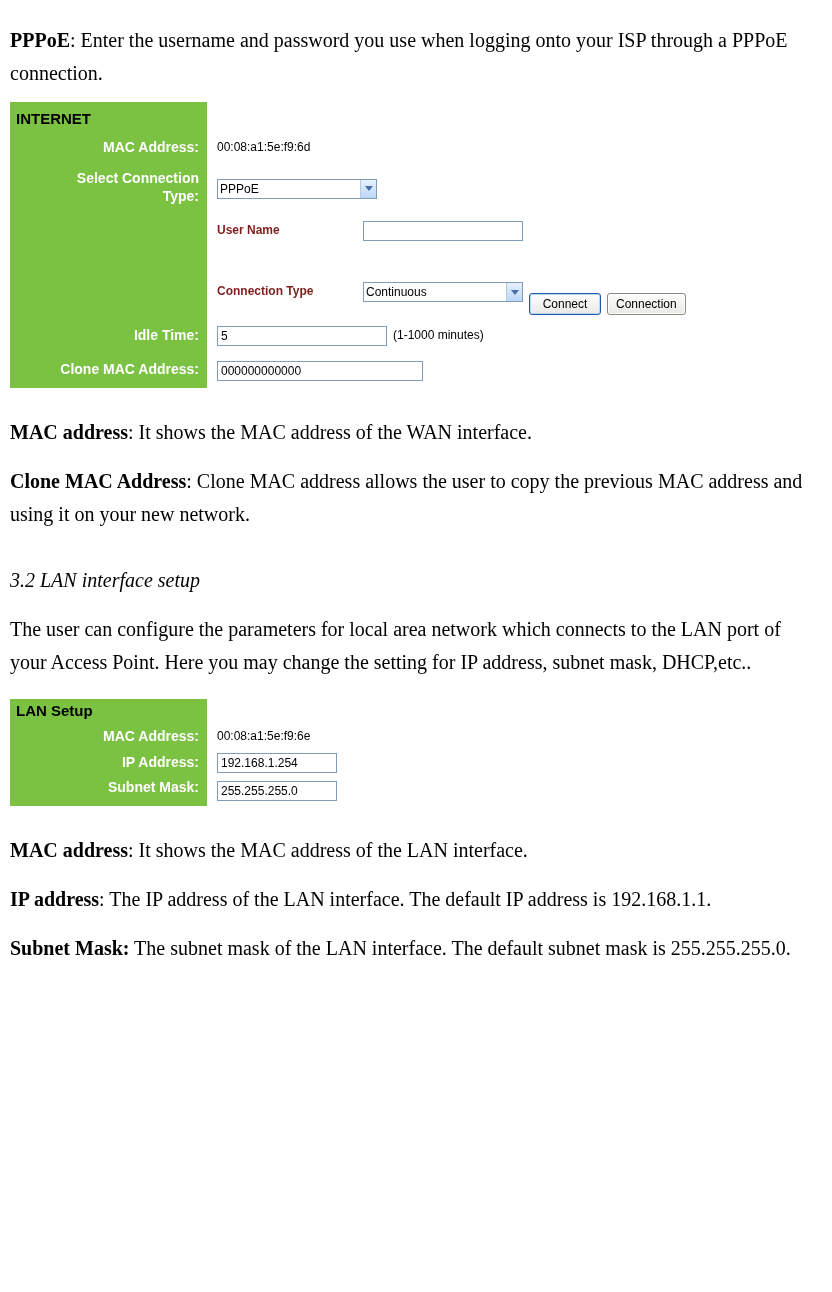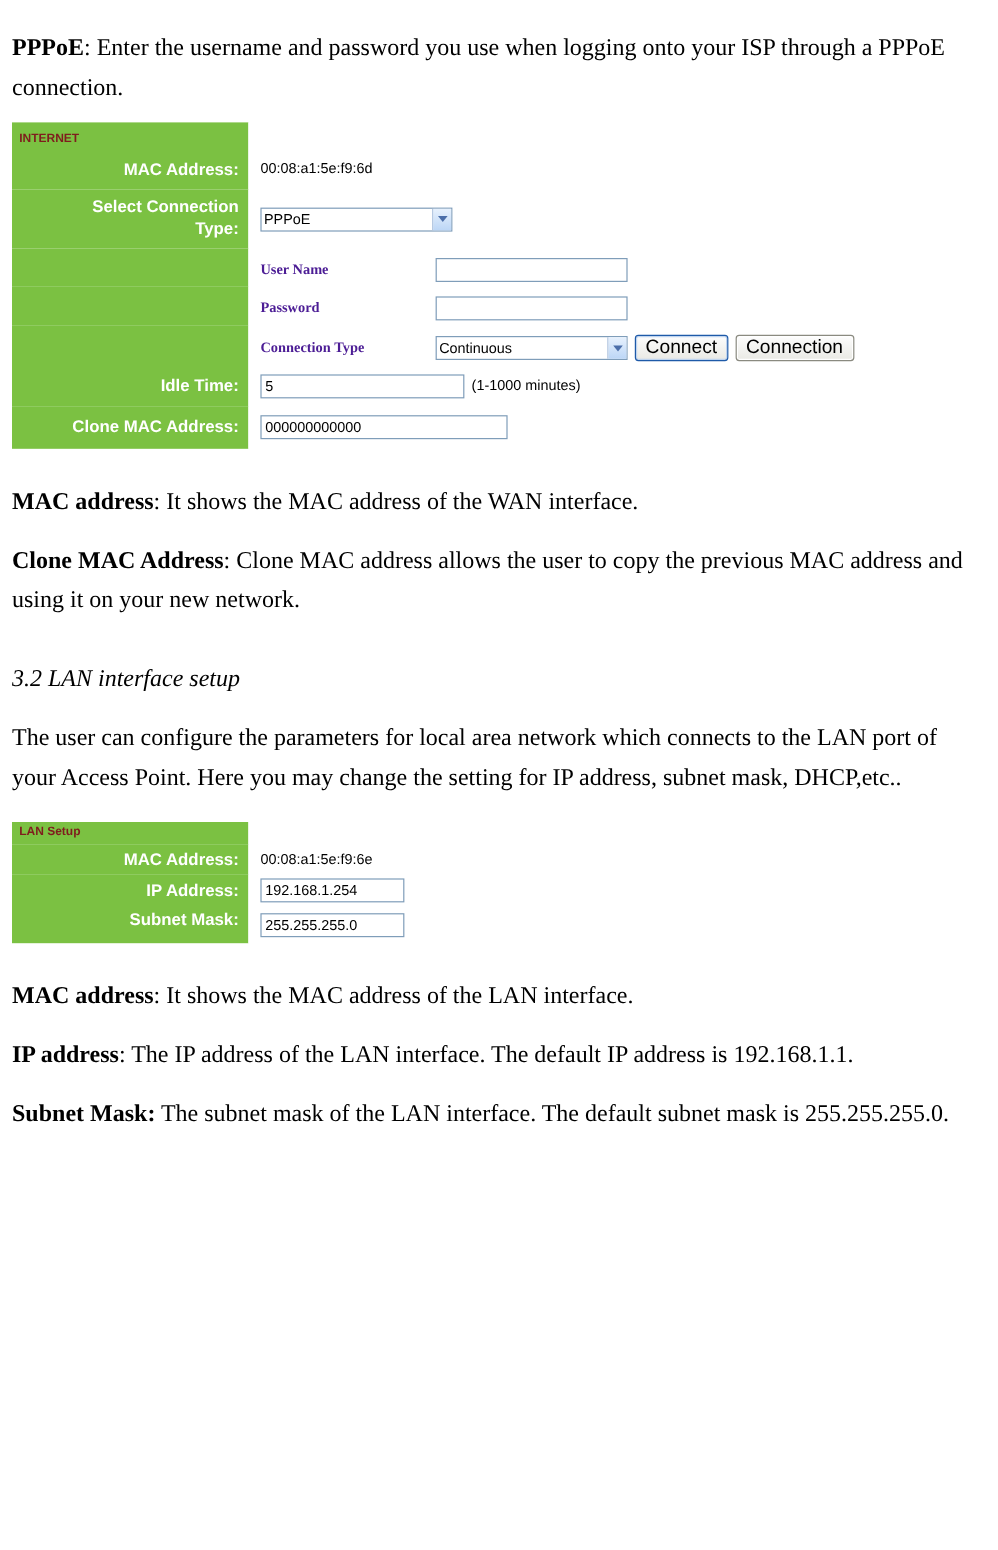--- a/index.html
+++ b/index.html
@@ -41,41 +41,40 @@
     font-size: 14px;
     text-align: right;
     padding: 8px 8px 8px 6px;
     line-height: 1.25;
     display: flex;
     align-items: center;
     justify-content: flex-end;
   }
   .grid-label.title {
     justify-content: flex-start;
-    color: #7f1d1d;
-    font-size: 10px;
+    color: #000000;
+    font-size: 15px;
     padding-top: 8px;
     padding-bottom: 2px;
   }
   .grid-content {
     background: #fff;
     padding: 4px 6px 4px 10px;
     display: flex;
     align-items: center;
     gap: 6px;
     font-family: Tahoma, Verdana, sans-serif;
     font-size: 12px;
   }
   .grid-content.pad-top { padding-top: 8px; }
   .grid-content .sub-label {
     display: inline-block;
     width: 140px;
     font-weight: bold;
-    color: #4c1d95;
-    font-family: Liberation Serif, serif;
+    color: #7f1d1d;
   }
   .grid-content input[type="text"],
   .grid-content input[type="password"] {
     height: 20px;
     border: 1px solid #7f9db9;
     font-family: Tahoma, Verdana, sans-serif;
     font-size: 12px;
     padding: 1px 3px;
     background: #fff;
   }
@@ -115,26 +114,27 @@
     content: "";
     border-left: 4px solid transparent;
     border-right: 4px solid transparent;
     border-top: 5px solid #4b6ea9;
   }
   .xp-btn {
     height: 22px;
     min-width: 72px;
     padding: 0 8px;
     font-family: Tahoma, Verdana, sans-serif;
-    font-size: 16px;
+    font-size: 12px;
     background: linear-gradient(#fdfdfd, #e9e9e4);
     border: 1px solid #1e5aa8;
     border-radius: 3px;
     cursor: pointer;
     box-shadow: inset 0 0 0 1px #bfd4ef;
+    margin-top: 24px;
   }
   .xp-btn.secondary {
     border: 1px solid #8a8a80;
     box-shadow: inset 0 0 0 1px #fff;
   }
   .tight .grid-label, .tight .grid-content { padding-top: 3px; padding-bottom: 3px; }
   .bottom-pad .grid-label { padding-bottom: 10px; }
 </style>
 </head>
 <body>
@@ -172,24 +172,20 @@
   <div class="grid-row">
     <div class="grid-label"></div>
     <div class="grid-content pad-top">
       <span class="sub-label">User Name</span>
       <input type="text" style="width: 160px;" value="">
     </div>
   </div>
 
   <div class="grid-row">
     <div class="grid-label"></div>
-    <div class="grid-content pad-top">
-      <span class="sub-label">Password</span>
-      <input type="password" style="width: 160px;" value="">
-    </div>
   </div>
 
   <div class="grid-row">
     <div class="grid-label"></div>
     <div class="grid-content pad-top">
       <span class="sub-label">Connection Type</span>
       <span class="select-wrap">
         <select style="width:160px;">
           <option>Continuous</option>
         </select>

